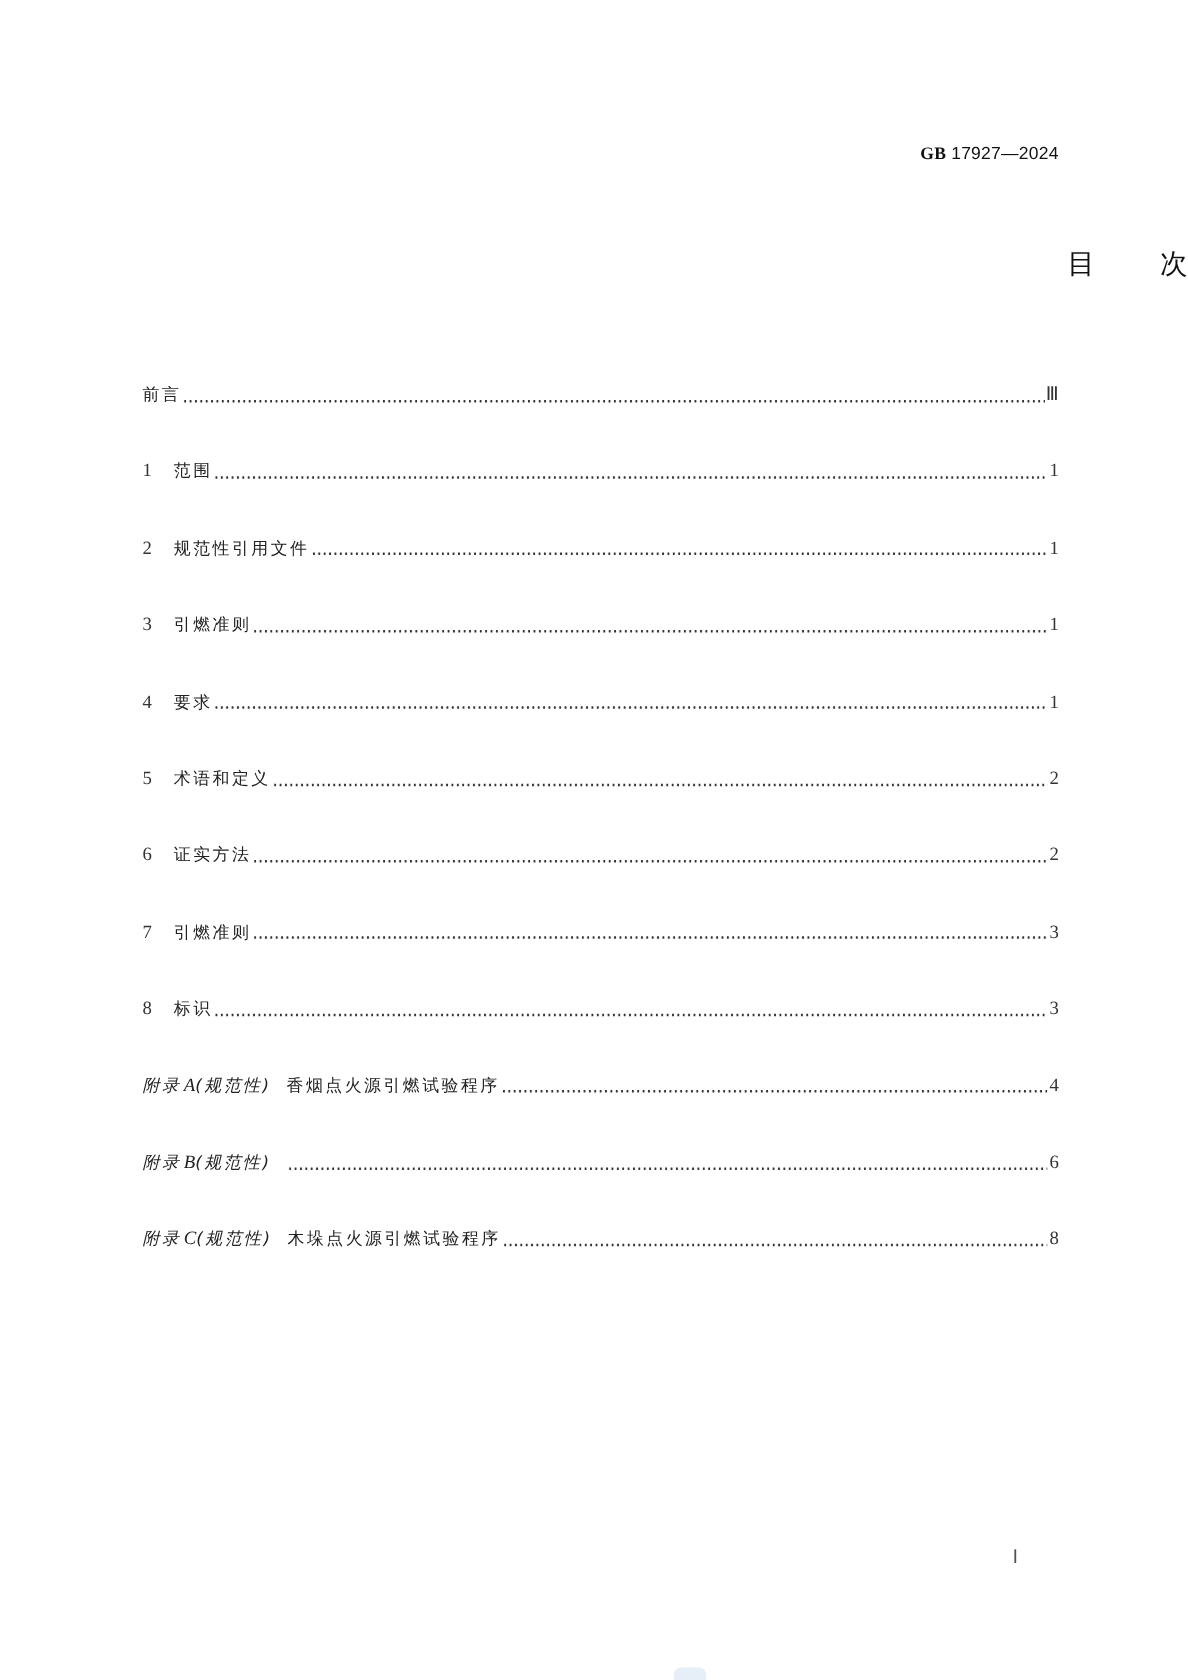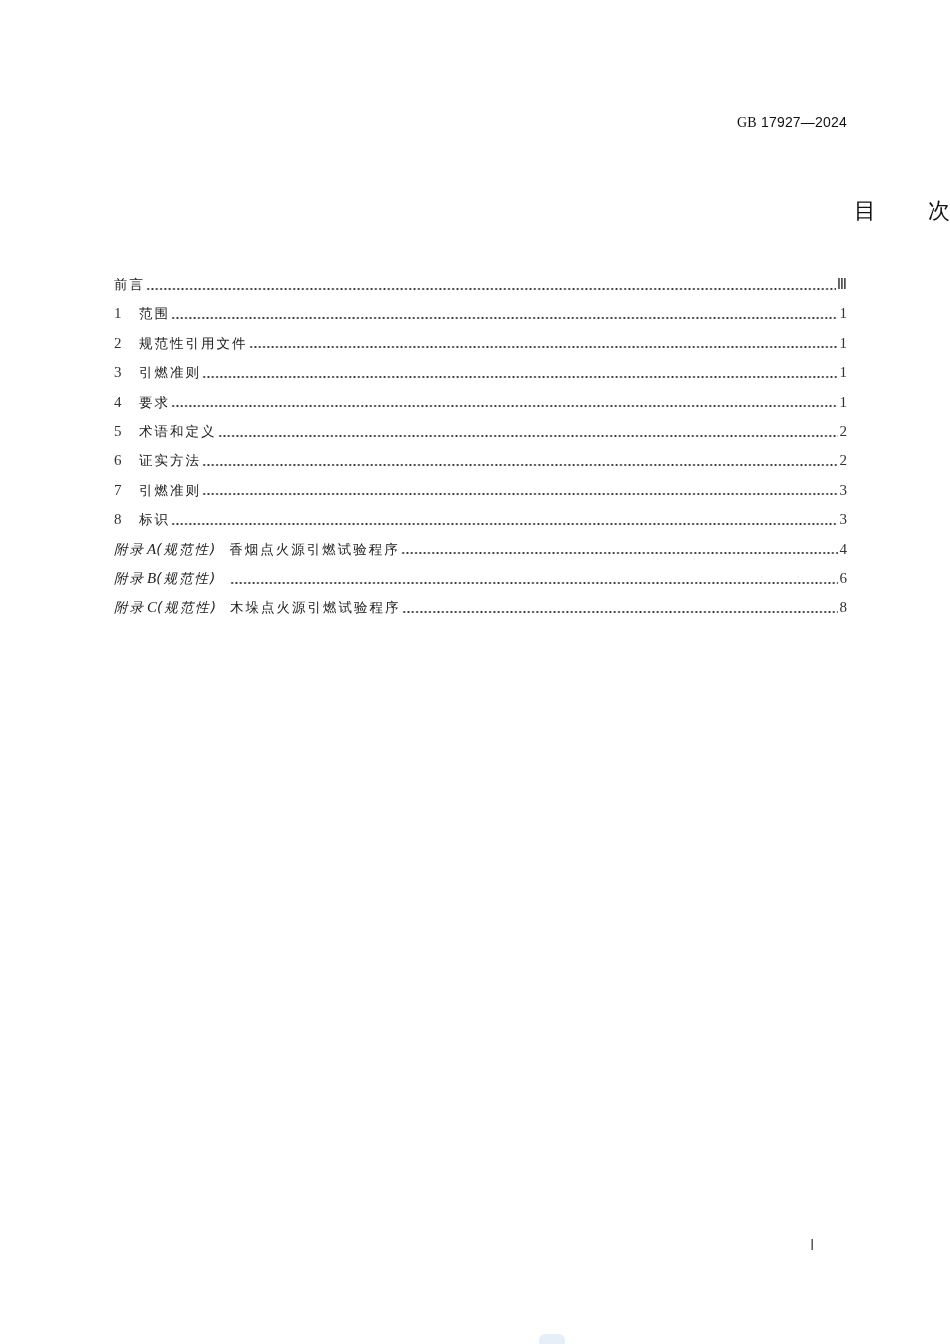--- a/index.html
+++ b/index.html
@@ -19,21 +19,21 @@
       position: absolute;
       right: 103px;
       top: 114px;
       font-size: 14px;
       color: #111111;
       font-family: "Liberation Sans", "DejaVu Sans", sans-serif;
       letter-spacing: 0.2px;
     }
     .std-number .gb {
       font-family: "Liberation Serif", "DejaVu Serif", serif;
-      font-weight: normal;
+      font-weight: bold;
       margin-right: 4px;
     }
     .toc-title {
       position: absolute;
       left: 0;
       width: 950px;
       top: 196px;
       text-align: right;
       font-family: "DejaVu Sans", sans-serif;
       font-size: 22px;
@@ -56,20 +56,21 @@
       list-style: none;
     }
     .toc-row {
       display: flex;
       align-items: baseline;
       height: 29.4px;
       line-height: 22px;
       font-size: 14px;
       color: #222222;
       white-space: nowrap;
+      margin-top: 32px;
     }
     .toc-num {
       display: inline-block;
       width: 25px;
       flex: 0 0 auto;
       font-family: "Liberation Serif", serif;
       font-size: 15px;
       color: #333333;
     }
     .toc-label {

